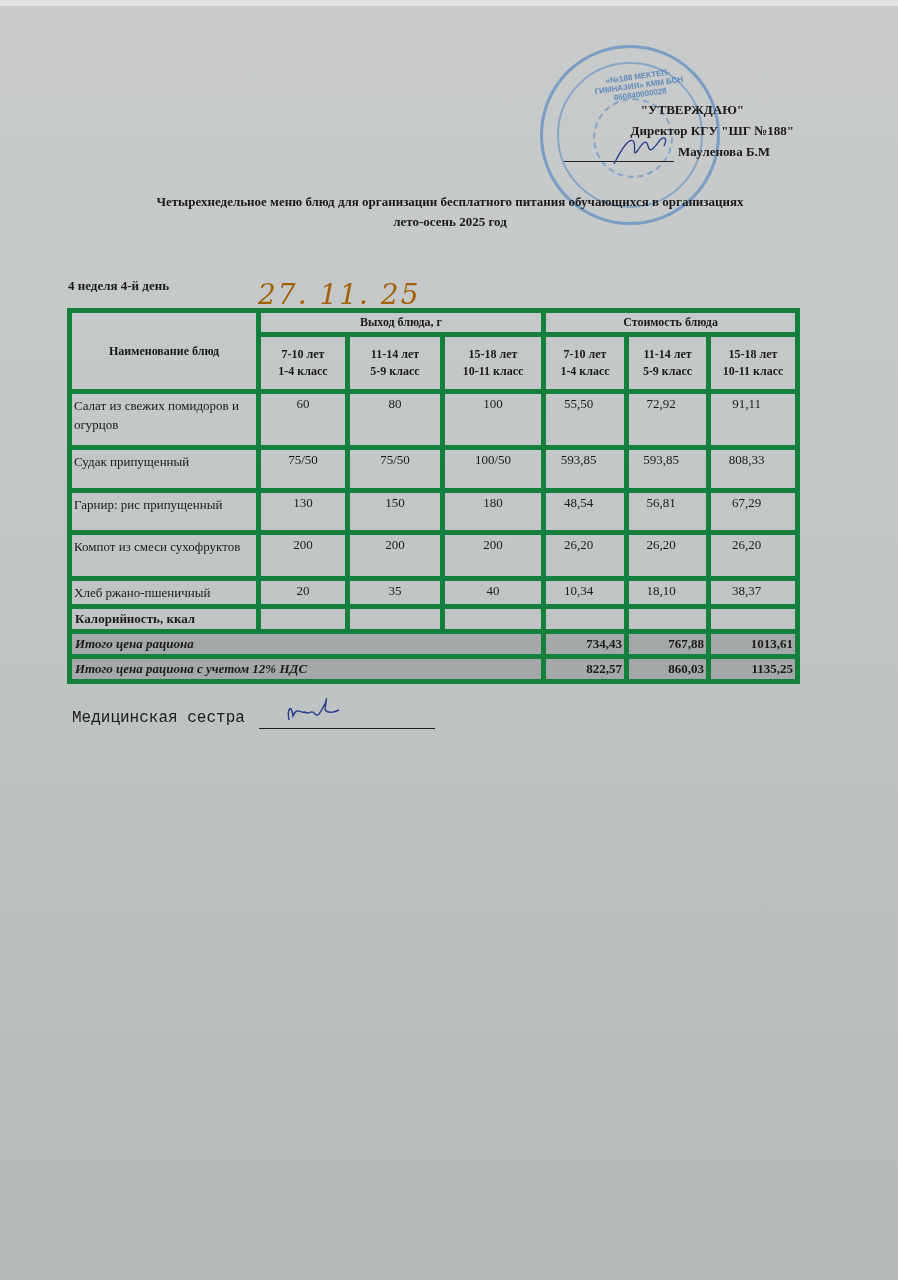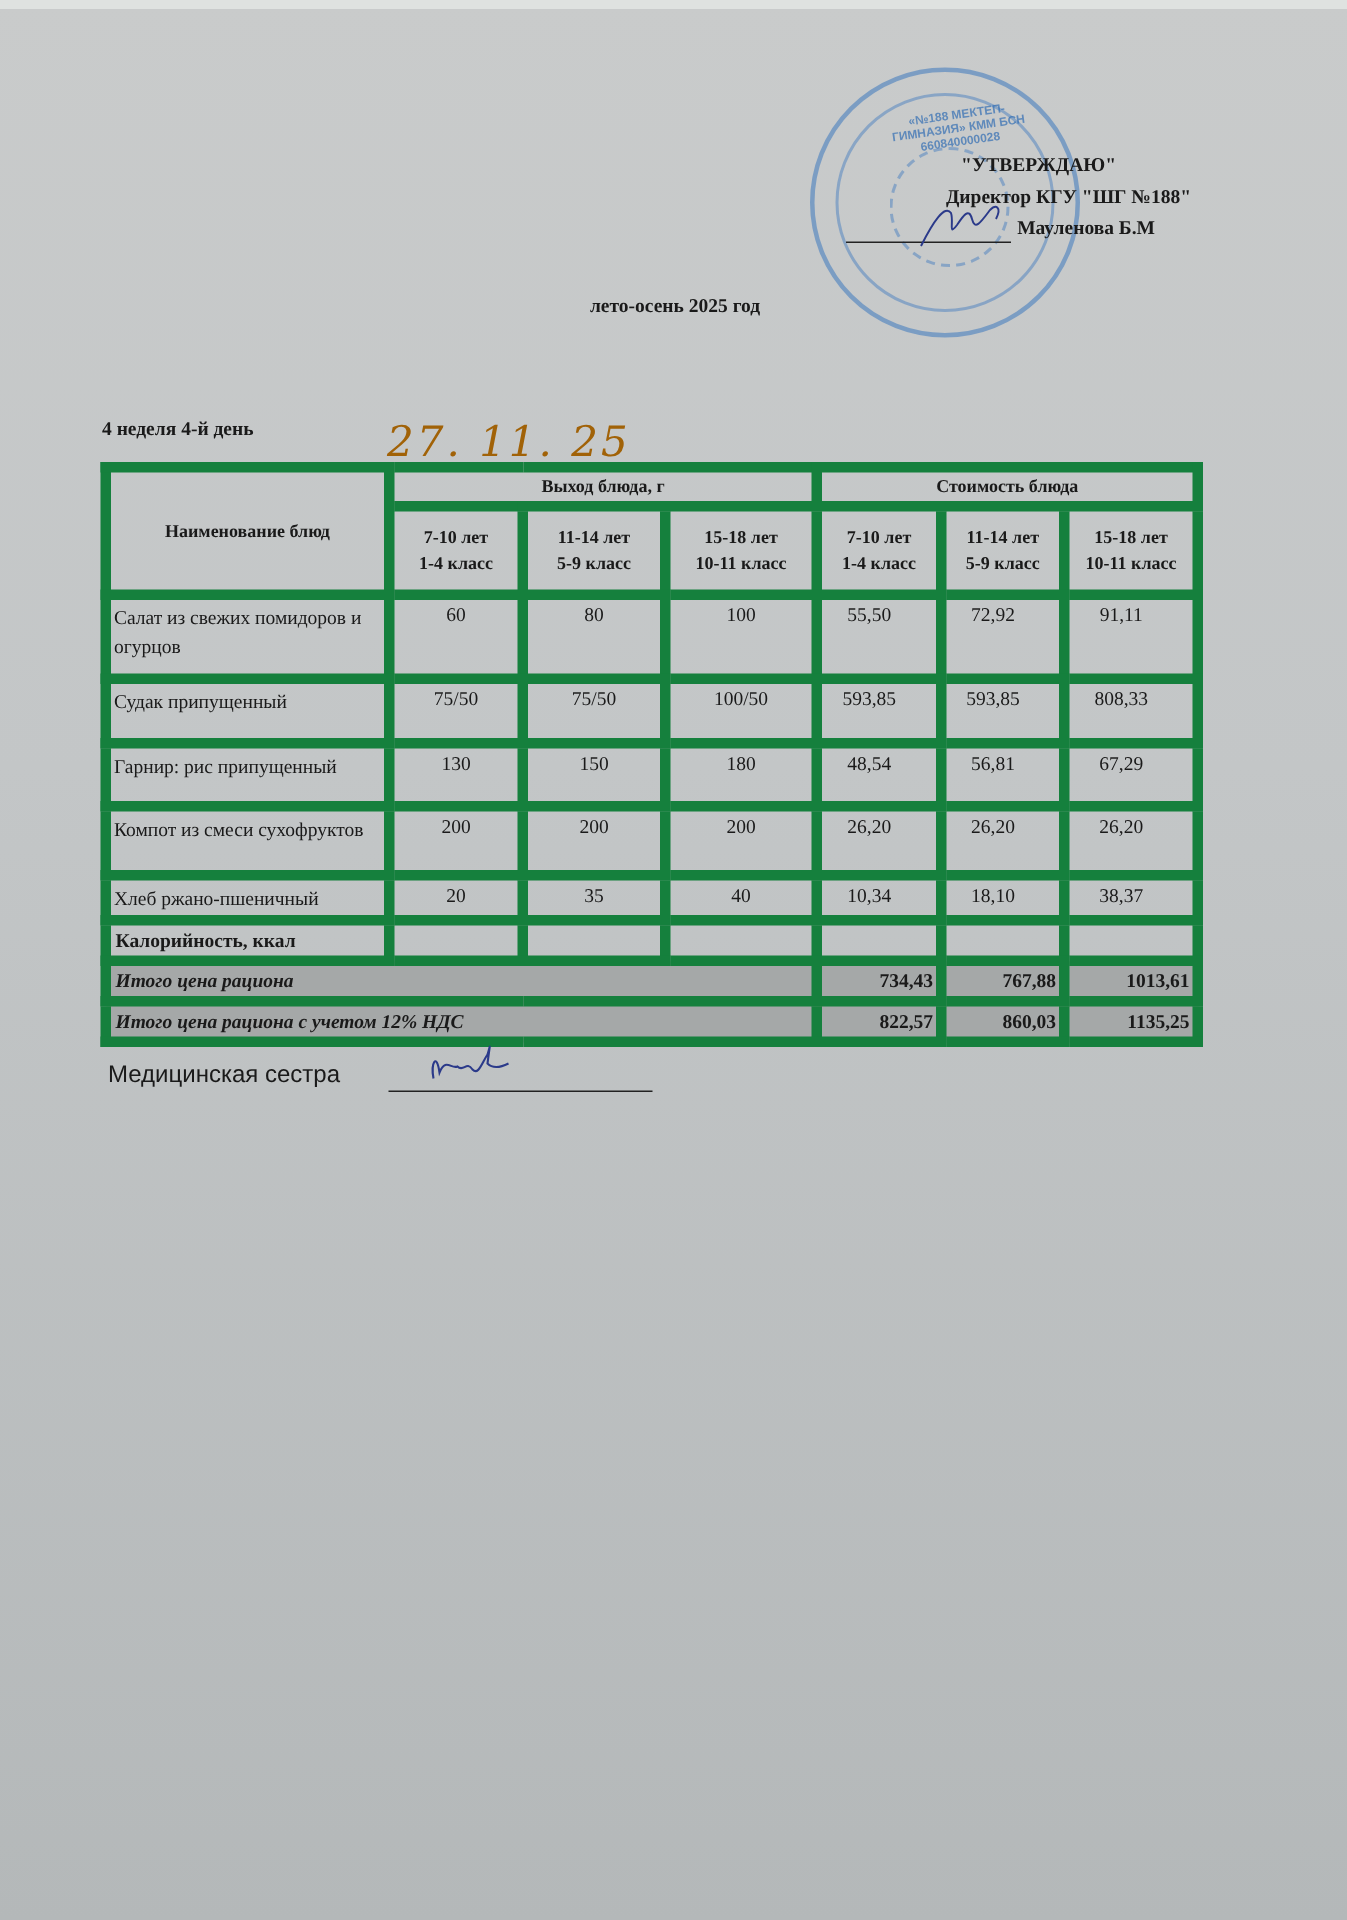--- a/index.html
+++ b/index.html
@@ -32,36 +32,36 @@
   .approve .sigline { display:inline-block; width:110px; border-bottom:1px solid #222; margin-right:4px; vertical-align:bottom; height:14px; }
   .sig-dir { position:absolute; left:612px; top:128px; width:60px; height:40px; }
   .title { position:absolute; left:60px; width:780px; top:193px; text-align:center; font-weight:bold; font-size:13px; line-height:18px; }
   .title .t3 { margin-top:2px; }
   .weekday { position:absolute; left:68px; top:278px; font-weight:bold; font-size:13px; }
   .hand-date { position:absolute; left:258px; top:278px; font-family:"DejaVu Serif",serif; font-style:italic; font-size:28px; color:#a16207; letter-spacing:2px; }
   table.menu {
     position:absolute; left:67px; top:308px; width:728px; border-collapse:collapse; table-layout:fixed;
     font-size:13px;
   }
-  table.menu td, table.menu th { border:7px solid #15803d; padding:2px 3px; }
+  table.menu td, table.menu th { border:5px solid #15803d; padding:2px 3px; }
   table.menu th { font-weight:bold; font-size:12px; text-align:center; }
   .hdr-main { height:24px; }
   .hdr-sub th { height:48px; line-height:17px; }
   .row td { vertical-align:top; text-align:center; }
   .row td.name { text-align:left; padding-left:2px; line-height:19px; }
   .row td.cost { padding-right:16px; }
   .kcal td { height:16px; }
   .kcal td.name { font-weight:bold; text-align:left; }
   .total td { background:#a5a8a8; font-weight:bold; height:15px; padding-top:1px; padding-bottom:1px; }
   .total td.label { font-style:italic; text-align:left; }
   .total td.val { text-align:right; padding-right:2px; }
   .signs { position:absolute; left:72px; top:706px; font-family:"Liberation Sans",sans-serif; font-size:16px; line-height:22px; }
   .signs .line { display:inline-block; border-bottom:1px solid #222; width:176px; height:18px; vertical-align:bottom; margin-left:12px; position:relative; }
   .signs .line svg { position:absolute; left:22px; top:-20px; }
-  .signs .lbl { display:inline-block; width:175px; }
+  .signs .lbl { display:inline-block; width:175px;font-family:Liberation Mono, monospace; }
 </style>
 </head>
 <body>
 
 <div class="topstrip"></div>
 
 <div class="stamp">
   <div class="ring-text">«№188 МЕКТЕП-ГИМНАЗИЯ» КММ БСН 660840000028</div>
   <div class="emblem"></div>
 </div>
@@ -70,20 +70,21 @@
   <div class="l1">"УТВЕРЖДАЮ"</div>
   <div class="l2">Директор КГУ "ШГ №188"</div>
   <div><span class="sigline"></span><span>Мауленова Б.М</span></div>
 </div>
 
 <svg class="sig-dir" viewBox="0 0 60 40">
   <path d="M2 36 C10 20, 18 8, 22 14 C24 20, 20 30, 26 22 C30 16, 34 10, 36 18 C38 26, 42 20, 48 12 C52 8, 56 10, 52 18" fill="none" stroke="#2b3a8a" stroke-width="1.3"></path>
 </svg>
 
 <div class="title">
+  <div>Четырехнедельное меню блюд для организации бесплатного питания обучающихся в организациях</div>
   <div class="t3">лето-осень 2025 год</div>
 </div>
 
 <div class="weekday">4 неделя 4-й день</div>
 <div class="hand-date">27. 11. 25</div>
 
 <table class="menu">
   <colgroup>
     <col style="width:189px">
       <col style="width:89px">

